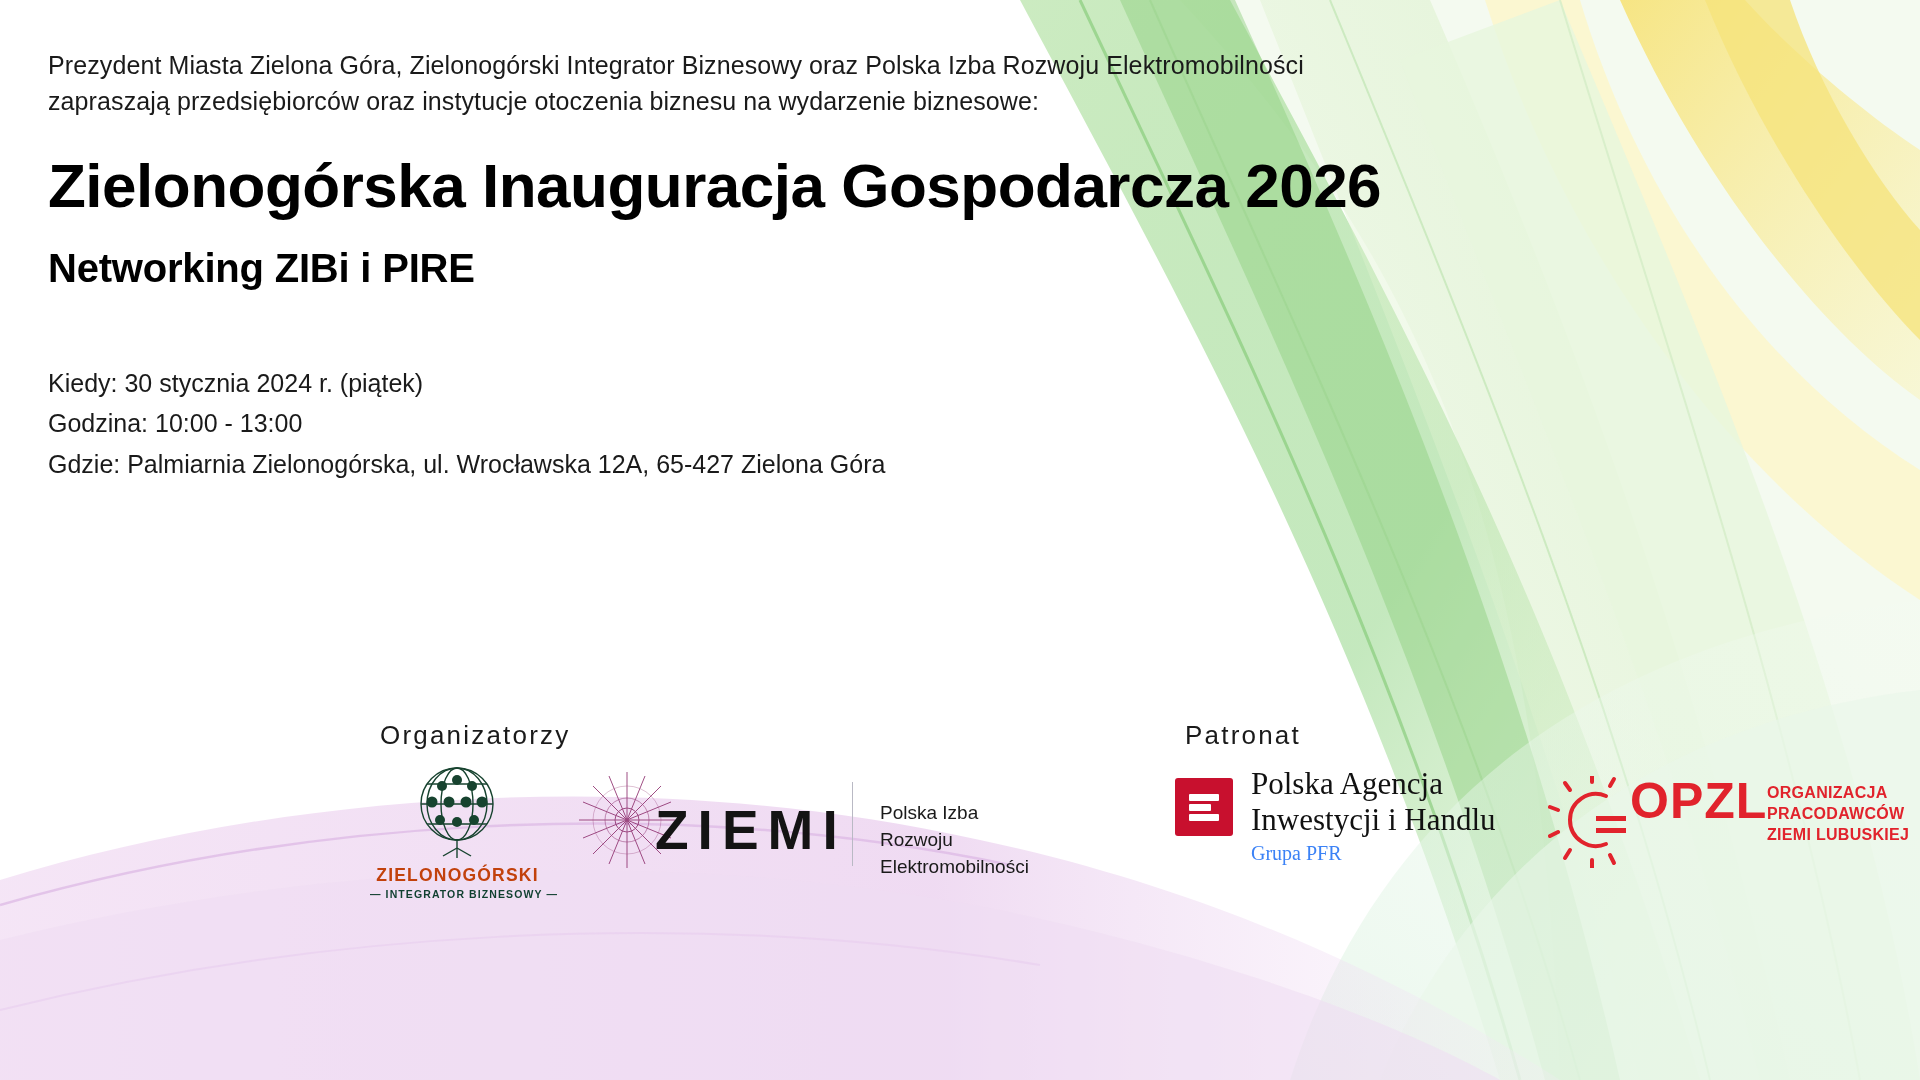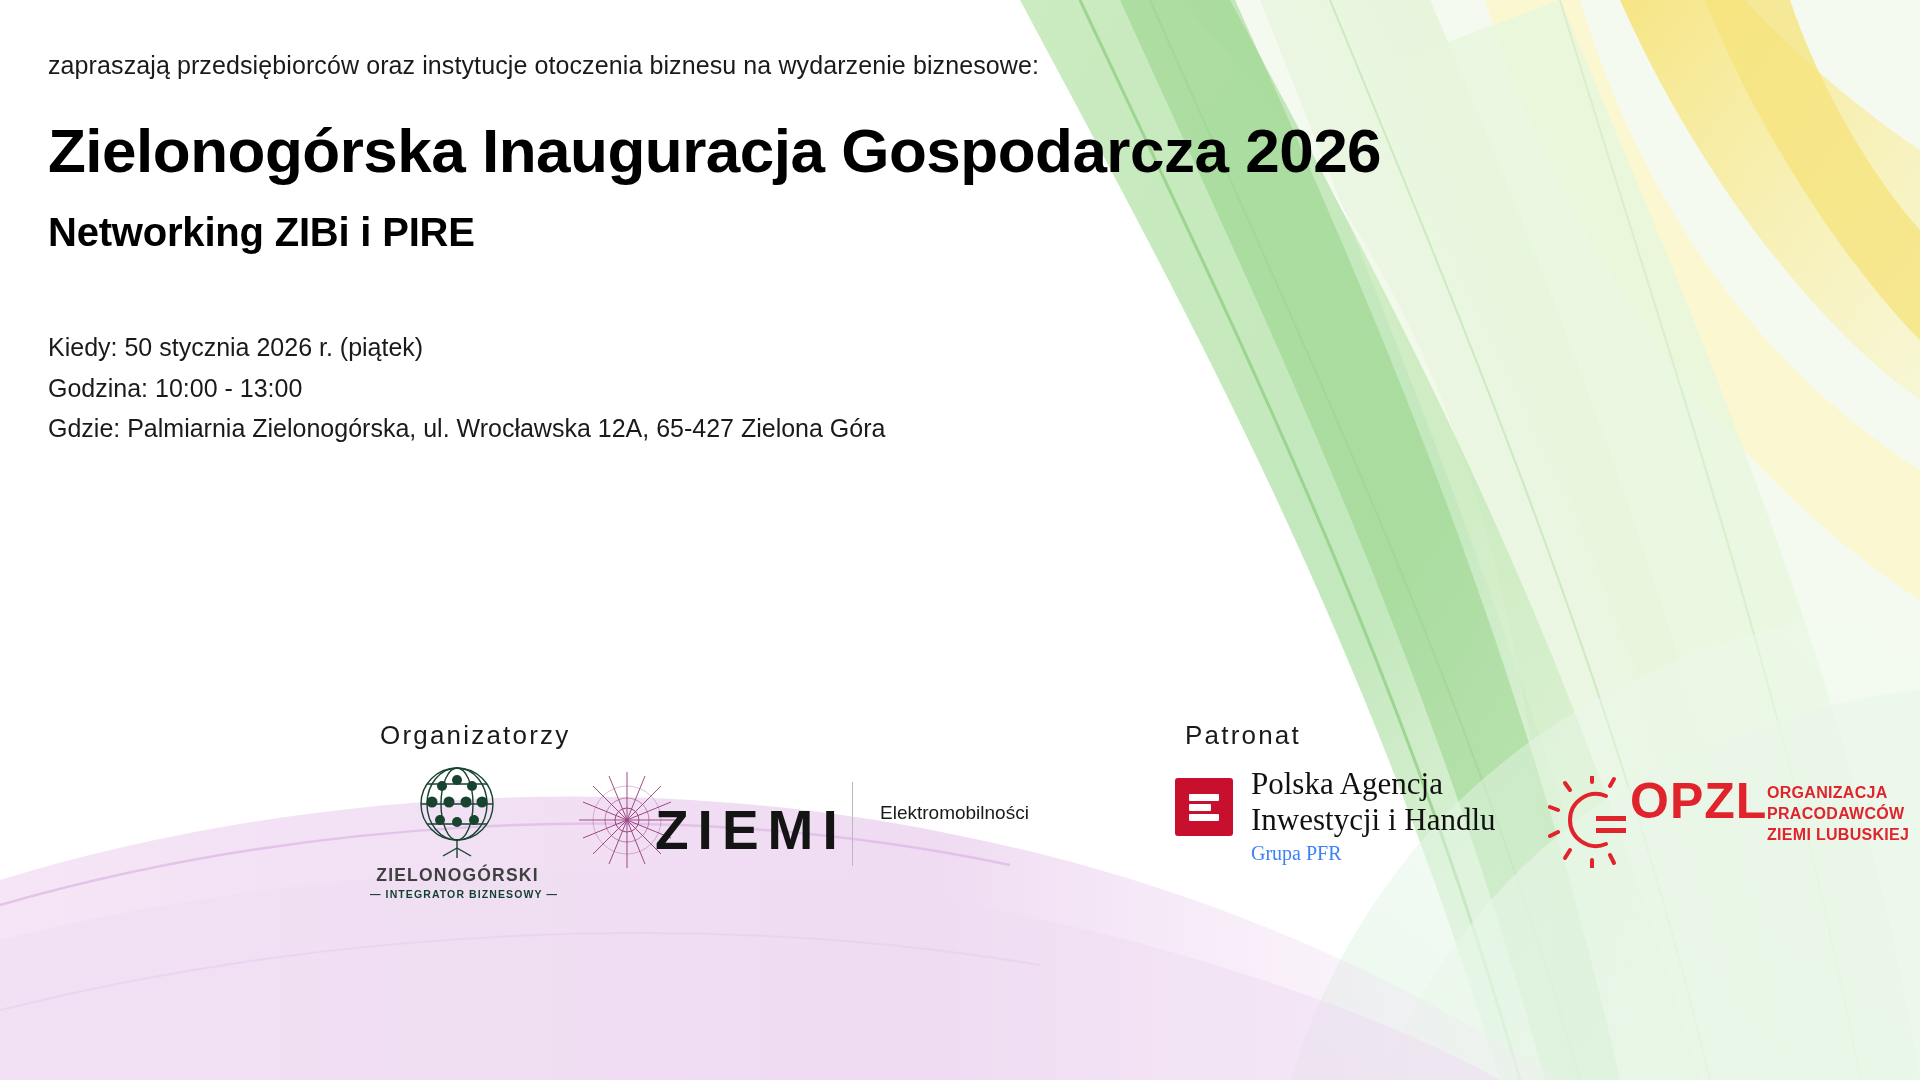--- a/index.html
+++ b/index.html
@@ -121,21 +121,21 @@
     height: 150px;
   }
   #logo-zibi .zibi-title {
     position: absolute;
     top: 103px;
     width: 175px;
     text-align: center;
     font-size: 17.5px;
     font-weight: 700;
     letter-spacing: 1.2px;
-    color: #404040;
+    color: #c2410c;
   }
   #logo-zibi .zibi-sub {
     position: absolute;
     top: 126px;
     width: 175px;
     text-align: center;
     font-size: 10.5px;
     font-weight: 700;
     letter-spacing: 1.1px;
     color: #0f3f2f;
@@ -297,29 +297,30 @@
 
   <path d="M0,880 C260,800 620,760 980,840 C1260,900 1450,1010 1560,1080 L0,1080 Z" fill="url(#gPurple)" opacity="0.75"></path>
   <path d="M0,940 C280,870 640,840 1000,910 C1240,960 1410,1030 1500,1080 L0,1080 Z" fill="#efdcf2" opacity="0.55"></path>
   <path d="M0,905 C280,825 650,790 1010,865" stroke="#dcb6e4" stroke-width="2.5" fill="none" opacity="0.7"></path>
   <path d="M0,1010 C300,935 680,905 1040,965" stroke="#e8cdee" stroke-width="2" fill="none" opacity="0.6"></path>
 </svg>
 
 <div id="content">
 
   <div class="intro">
+    <span class="line">Prezydent Miasta Zielona Góra, Zielonogórski Integrator Biznesowy oraz Polska Izba Rozwoju Elektromobilności</span>
     <span class="line">zapraszają przedsiębiorców oraz instytucje otoczenia biznesu na wydarzenie biznesowe:</span>
   </div>
 
   <h1 class="headline">Zielonogórska Inauguracja Gospodarcza 2026</h1>
 
   <h2 class="subheadline">Networking ZIBi i PIRE</h2>
 
   <div class="details">
-    <span class="detail-line">Kiedy: 50 stycznia 2026 r. (piątek)</span>
+    <span class="detail-line">Kiedy: 30 stycznia 2024 r. (piątek)</span>
     <span class="detail-line">Godzina: 10:00 - 13:00</span>
     <span class="detail-line">Gdzie: Palmiarnia Zielonogórska, ul. Wrocławska 12A, 65-427 Zielona Góra</span>
   </div>
 
 </div>
 
 <div id="logos">
 
   <div class="section-label" id="label-organizatorzy">Organizatorzy</div>
   <div class="section-label" id="label-patronat">Patronat</div>
@@ -377,20 +378,21 @@
           <line x1="60" y1="60" x2="16" y2="42"></line>
           <line x1="60" y1="60" x2="16" y2="78"></line>
           <line x1="60" y1="60" x2="104" y2="42"></line>
           <line x1="60" y1="60" x2="104" y2="78"></line>
         </g>
       </g>
     </svg>
     <div class="pire-word">ZIEMI</div>
     <div class="pire-divider"></div>
     <div class="pire-desc">
+      <div>Polska Izba Rozwoju</div>
       <div>Elektromobilności</div>
     </div>
   </div>
 
   <div id="logo-paih">
     <div class="paih-mark">
       <span class="bar bar1"></span>
       <span class="bar bar2"></span>
       <span class="bar bar3"></span>
     </div>

